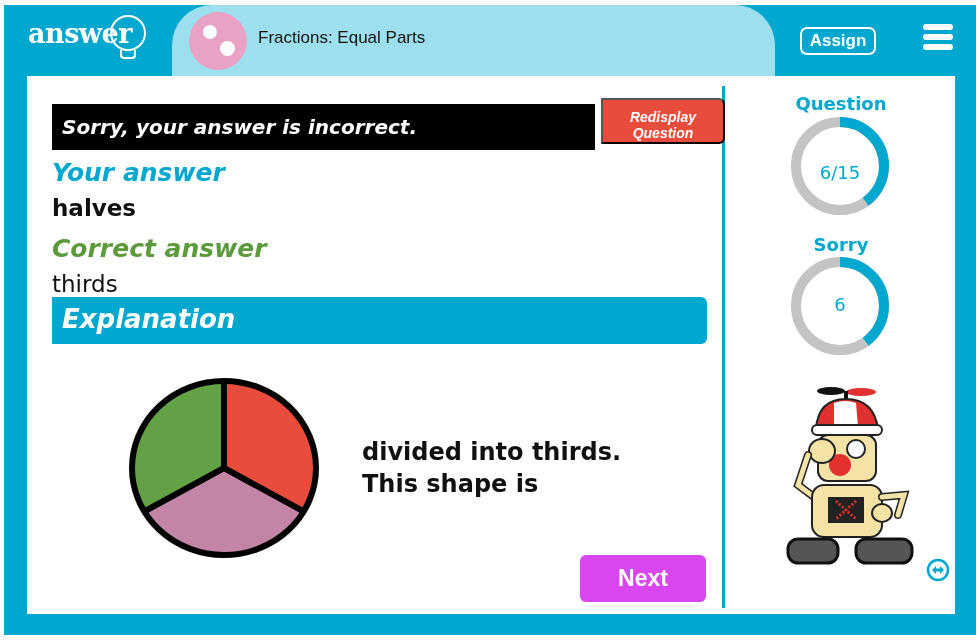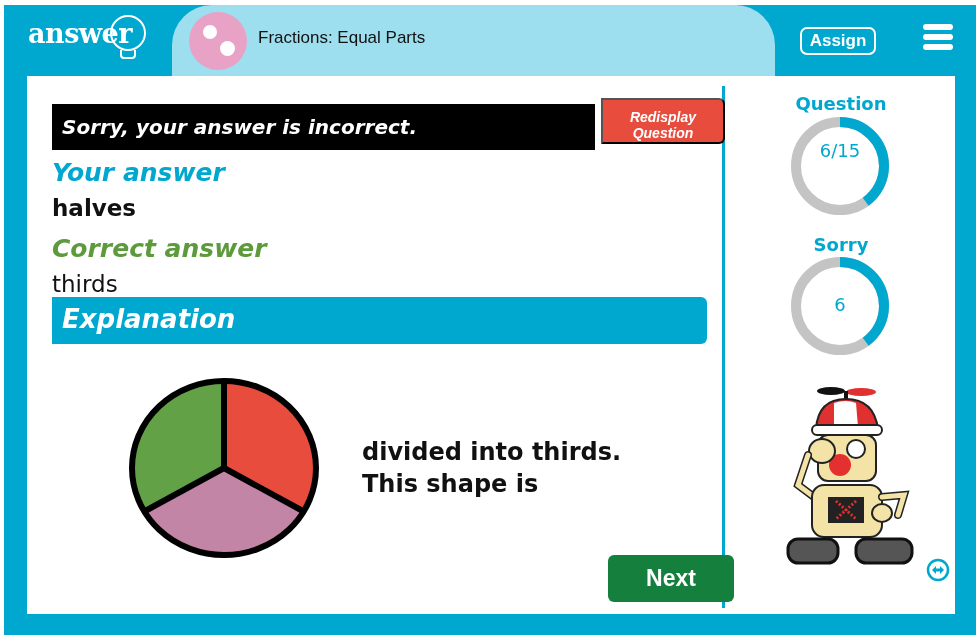--- a/index.html
+++ b/index.html
@@ -32,21 +32,21 @@
   .label-your { position: absolute; left: 52px; top: 158px; color: #00a7cf; font-weight: bold; font-style: italic; font-size: 25px; text-align: center; }
   .val-your { position: absolute; left: 52px; top: 195px; color: #111; font-size: 23px; font-weight: bold; }
   .label-correct { position: absolute; left: 52px; top: 234px; color: #5c9a3c; font-weight: bold; font-style: italic; font-size: 25px; }
   .val-correct { position: absolute; left: 52px; top: 271px; color: #111; font-size: 23px; }
 
   .explain-bar { position: absolute; left: 52px; top: 297px; width: 655px; height: 47px; background: #00a7cf; border-radius: 0 6px 6px 0; color: #fff; font-weight: bold; font-style: italic; font-size: 26px; padding-left: 10px; line-height: 45px; }
 
   .pie { position: absolute; left: 126px; top: 376px; width: 196px; height: 184px; }
   .explain-text { position: absolute; left: 362px; top: 436px; color: #111; font-weight: bold; font-size: 24px; line-height: 32px; font-family: "DejaVu Sans", sans-serif; }
 
-  .next-btn { position: absolute; left: 580px; top: 555px; width: 126px; height: 47px; background: #15803d; border-radius: 6px; color: #fff; font-weight: bold; font-size: 23px; text-align: center; line-height: 47px; border: none; margin-left: 28px; }
+  .next-btn { position: absolute; left: 580px; top: 555px; width: 126px; height: 47px; background: #d946ef; border-radius: 6px; color: #fff; font-weight: bold; font-size: 23px; text-align: center; line-height: 47px; border: none; }
 
   
   .stat-label { position: absolute; width: 120px; text-align: center; color: #00a7cf; font-weight: bold; font-size: 18px; }
   .ring { position: absolute; width: 100px; height: 100px; }
   .ring-val { position: absolute; width: 100px; text-align: center; color: #00a7cf; font-size: 18px; }
 
   .robot { position: absolute; left: 786px; top: 385px; width: 132px; height: 182px; }
   .swap-icon { position: absolute; left: 926px; top: 558px; width: 24px; height: 24px; }
 </style>
 </head>
@@ -107,21 +107,21 @@
   <div>This shape is</div>
 </div>
 
 <button class="next-btn">Next</button>
 
 <div class="stat-label" style="left:781px; top:93px;">Question</div>
 <svg class="ring" style="left:790px; top:116px;" viewBox="0 0 100 100">
   <circle cx="50" cy="50" r="44" fill="none" stroke="#c4c4c4" stroke-width="10"></circle>
   <circle id="progress-arc" cx="50" cy="50" r="44" fill="none" stroke="#00a7cf" stroke-width="10" transform="rotate(-90 50 50)" stroke-dasharray="110.58406140636072 276.46015351590177"></circle>
 </svg>
-<div class="ring-val" style="left:790px; top:140px;">6/15</div>
+<div class="ring-val" style="left:790px; top:162px;">6/15</div>
 
 <div class="stat-label" style="left:781px; top:234px;">Sorry</div>
 <svg class="ring" style="left:790px; top:256px;" viewBox="0 0 100 100">
   <circle cx="50" cy="50" r="44" fill="none" stroke="#c4c4c4" stroke-width="10"></circle>
   <circle id="score-arc" cx="50" cy="50" r="44" fill="none" stroke="#00a7cf" stroke-width="10" transform="rotate(-90 50 50)" stroke-dasharray="110.58406140636072 276.46015351590177"></circle>
 </svg>
 <div class="ring-val" style="left:790px; top:294px;">6</div>
 
 <svg class="robot" viewBox="0 0 132 182">
 

